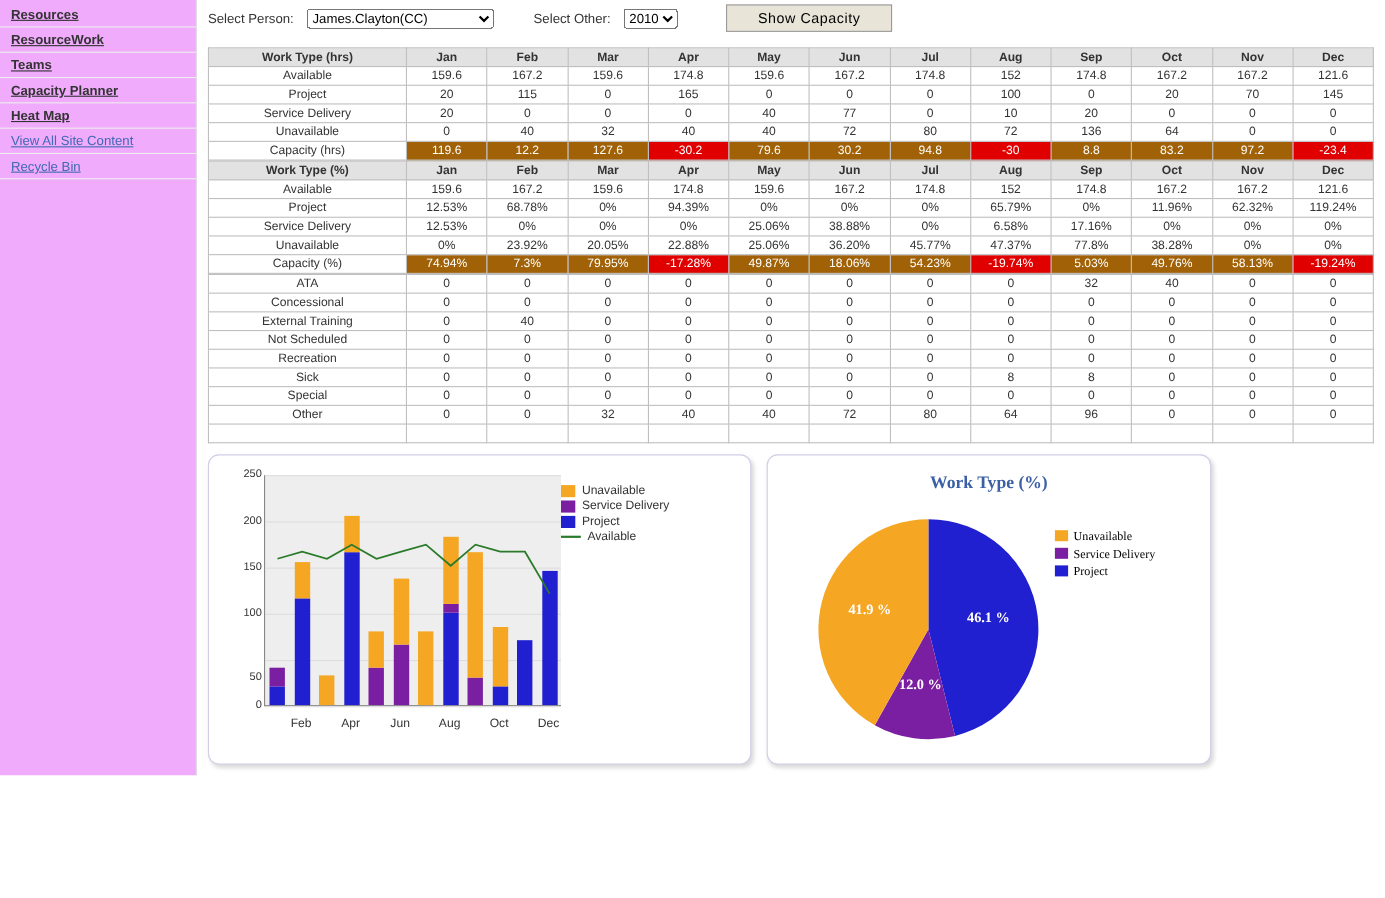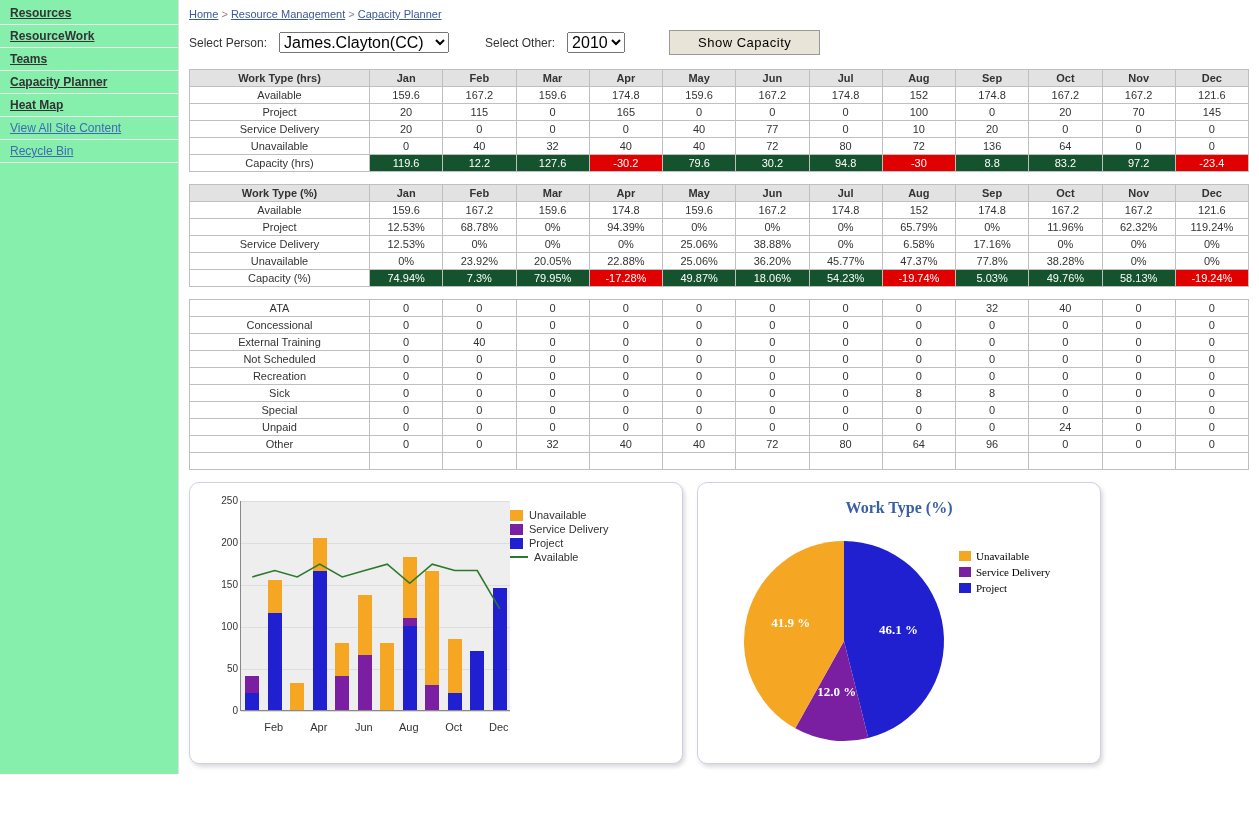--- a/index.html
+++ b/index.html
@@ -1,34 +1,34 @@
 <!DOCTYPE html>
 <html><head>
 <meta charset="utf-8">
 <style>
   html,body{margin:0;padding:0;font-family:Verdana,Arial,sans-serif;font-size:11px;color:#333;background:#fff}
   a{color:#3b5998}
   .page{display:flex;width:1259px}
-  .side{width:178px;border-right:1px solid #e0e0e0;padding-top:2px;background:#86efac}
+  .side{width:178px;border-right:1px solid #e0e0e0;padding-top:2px;background:#f0abfc}
   .side div.item{padding:4px 10px;border-bottom:1px solid #eee;font-weight:bold;font-size:12px}
   .side div.item a{color:#333;text-decoration:underline}
   .side div.item.minor a{color:#4169b5;text-decoration:underline;font-weight:normal}
   .side div.item.minor{font-weight:normal}
   .main{flex:1;padding:4px 10px 10px 10px}
   .crumb{margin:4px 0 10px 0;color:#888}
   .crumb a{color:#3b5998;text-decoration:underline}
   .controls{display:flex;align-items:center;gap:12px;margin-bottom:14px;font-size:12px}
-  select{font-family:inherit;font-size:16px}
+  select{font-family:inherit;font-size:12px}
   .btn{display:inline-block;padding:4px 28px;border:1px solid #999;background:#e8e4d8;font-family:inherit;font-size:13px;letter-spacing:0.5px;cursor:pointer}
-  table.data{border-collapse:collapse;width:100%;margin-bottom:12px;table-layout:fixed}
+  table.data{border-collapse:collapse;width:100%;table-layout:fixed}
   table.data th,table.data td{border:1px solid #bfbfbf;text-align:center;padding:2px 3px;font-size:11px}
   table.data th{background:#e2e2e2;font-weight:bold}
   table.data td.rowhdr{background:#fff}
   table.data col.first{width:180px}
-  .green{background:#14532d;color:#fff;font-weight:normal}
+  .green{background:#a16207;color:#fff;font-weight:normal}
   .red{background:#e00000;color:#fff;font-weight:normal}
   .charts{display:flex;gap:14px;margin-top:10px}
   .chartbox{border:1px solid #cfcfe8;border-radius:10px;box-shadow:2px 3px 4px rgba(0,0,0,0.15);padding:8px 16px 2px 16px;background:#fff}
   .chart1{width:460px}
   .chart2{width:370px}
   .barwrap{display:flex}
   .plot{position:relative;width:300px;height:250px;margin-left:4px}
   .bars-area{position:absolute;left:30px;top:10px;right:0;bottom:30px;border-left:1px solid #888;border-bottom:1px solid #888;background:#eee}
   .gridline{position:absolute;left:0;right:0;border-top:1px solid #ddd}
   .ytick{position:absolute;left:0;width:28px;text-align:right;font-size:10px}
@@ -50,27 +50,20 @@
     <div class="item"><a>Resources</a></div>
     <div class="item"><a>ResourceWork</a></div>
     <div class="item"><a>Teams</a></div>
     <div class="item"><a>Capacity Planner</a></div>
     <div class="item"><a>Heat Map</a></div>
     <div class="item minor"><a>View All Site Content</a></div>
     <div class="item minor"><a> Recycle Bin</a></div>
   </div>
 
   <div class="main">
-    <div class="crumb">
-      <a>Home</a>
-      <span> &gt; </span>
-      <a>Resource Management</a>
-      <span> &gt; </span>
-      <a>Capacity Planner</a>
-    </div>
 
     <div class="controls">
       <span>Select Person:</span>
       <select style="width:170px">
         <option>James.Clayton(CC)</option>
       </select>
       <span style="width:12px"></span>
       <span>Select Other:</span>
       <select>
         <option>2010</option>
@@ -414,35 +407,20 @@
               <td class="">0</td>
               <td class="">0</td>
               <td class="">0</td>
               <td class="">0</td>
               <td class="">0</td>
               <td class="">0</td>
               <td class="">0</td>
               <td class="">0</td>
             </tr>
             <tr>
-              <td class="rowhdr">Unpaid</td>
-              <td class="">0</td>
-              <td class="">0</td>
-              <td class="">0</td>
-              <td class="">0</td>
-              <td class="">0</td>
-              <td class="">0</td>
-              <td class="">0</td>
-              <td class="">0</td>
-              <td class="">0</td>
-              <td class="">24</td>
-              <td class="">0</td>
-              <td class="">0</td>
-            </tr>
-            <tr>
               <td class="rowhdr">Other</td>
               <td class="">0</td>
               <td class="">0</td>
               <td class="">32</td>
               <td class="">40</td>
               <td class="">40</td>
               <td class="">72</td>
               <td class="">80</td>
               <td class="">64</td>
               <td class="">96</td>
@@ -523,21 +501,21 @@
                   <div class="seg" style="bottom:0px;height:58.800000000000004px;background:#2020d0"></div>
                 </div>
                 <div class="bargroup" style="left:251.75px">
                   <div class="seg" style="bottom:0px;height:121.8px;background:#2020d0"></div>
                 </div>
                 <svg width="270" height="210" style="position:absolute;left:0;top:0;overflow:visible">
                   <path d="M11.25 75.936 L33.75 69.55200000000002 L56.25 75.936 L78.75 63.16799999999998 L101.25 75.936 L123.75 69.55200000000002 L146.25 63.16799999999998 L168.75 82.32000000000001 L191.25 63.16799999999998 L213.75 69.55200000000002 L236.25 69.55200000000002 L258.75 107.856" fill="none" stroke="#2a7a2a" stroke-width="1.6"></path>
                 </svg>
               </div>
               <div class="ytick" style="top:214px">0</div>
-              <div class="ytick" style="top:172px">50</div>
+              <div class="ytick" style="top:188px">50</div>
               <div class="ytick" style="top:130px">100</div>
               <div class="ytick" style="top:88px">150</div>
               <div class="ytick" style="top:46px">200</div>
               <div class="ytick" style="top:4px">250</div>
               <div class="xlabel" style="left:63.75px;bottom:8px">Feb</div>
               <div class="xlabel" style="left:108.75px;bottom:8px">Apr</div>
               <div class="xlabel" style="left:153.75px;bottom:8px">Jun</div>
               <div class="xlabel" style="left:198.75px;bottom:8px">Aug</div>
               <div class="xlabel" style="left:243.75px;bottom:8px">Oct</div>
               <div class="xlabel" style="left:288.75px;bottom:8px">Dec</div>

